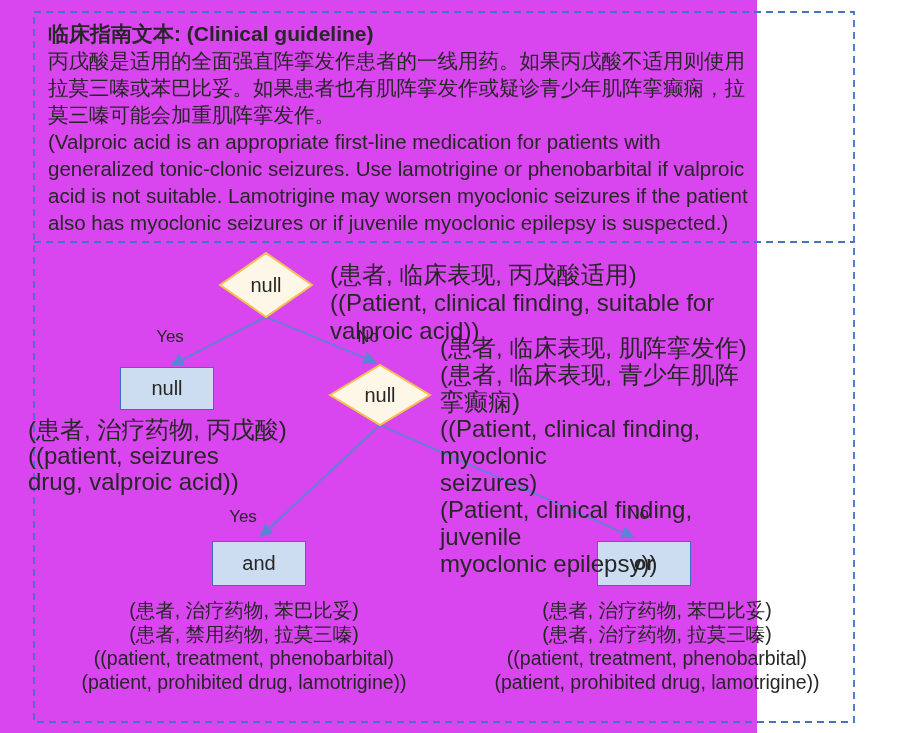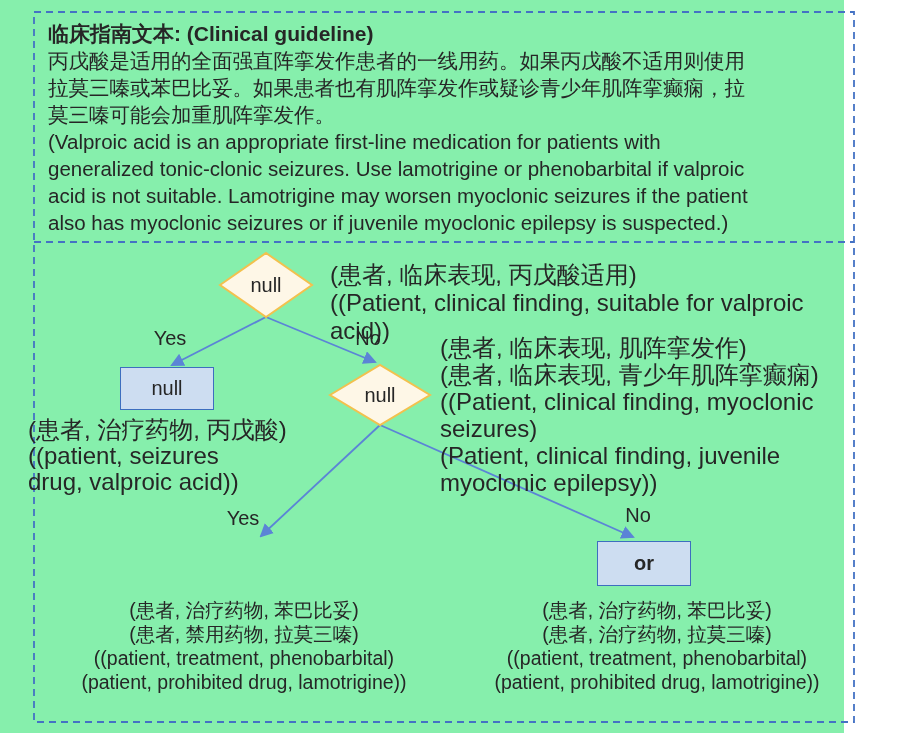--- a/index.html
+++ b/index.html
@@ -7,34 +7,34 @@
     --arrow-blue:#5B84D6;
     --diamond-border:#F2C14E;
     --diamond-fill:#FEF7E7;
     --box-fill:#CDDDF1;
     --box-border:#3D6EBF;
     --text:#262626;
   }
   *{margin:0;padding:0;box-sizing:border-box;}
   html,body{width:900px;height:733px;background:#ffffff;overflow:hidden;}
   body{font-family:"Liberation Sans","DejaVu Sans",sans-serif;color:var(--text);}
-  .stage{position:relative;width:844px;height:733px;background:#86efac;}
+  .stage{position:relative;width:757px;height:733px;background:#d946ef;}
   svg.overlay{position:absolute;left:0;top:0;width:900px;height:733px;}
   .frame{fill:none;stroke:var(--border-blue);stroke-width:1.8;stroke-dasharray:7 5;}
   .edge{stroke:var(--arrow-blue);stroke-width:1.8;fill:none;}
   .arrowhead{fill:var(--arrow-blue);}
   .diamond{fill:var(--diamond-fill);stroke:var(--diamond-border);stroke-width:2;}
   .abs{position:absolute;}
   .guideline{left:48px;top:20px;width:798px;font-size:20.5px;line-height:27px;}
   .guideline .title{font-weight:bold;font-size:21px;}
   .pre{white-space:pre-line;}
   .node-label{position:absolute;text-align:center;font-size:20px;line-height:22px;}
   .leaf-box{position:absolute;background:var(--box-fill);border:1.6px solid var(--box-border);
             display:flex;align-items:center;justify-content:center;font-size:20px;}
-  .edge-label{position:absolute;width:60px;text-align:center;font-size:20px;}
+  .edge-label{position:absolute;width:60px;text-align:center;font-size:17px;}
   .ann{position:absolute;font-size:24px;}
   .root-ann{left:330px;top:261px;line-height:28px;}
   .left-ann{left:28px;top:417px;line-height:26px;}
   .mid-ann{left:440px;top:334px;line-height:27px;}
   .and-ann{left:45px;top:598px;width:398px;text-align:center;font-size:19.5px;line-height:24px;}
   .or-ann{left:458px;top:598px;width:398px;text-align:center;font-size:19.5px;line-height:24px;}
 </style>
 </head>
 <body>
 
@@ -69,20 +69,23 @@
 acid is not suitable. Lamotrigine may worsen myoclonic seizures if the patient
 also has myoclonic seizures or if juvenile myoclonic epilepsy is suspected.)</div>
   </div>
 
   <div class="node-label" style="left:220px;top:274px;width:92px;">null</div>
   <div class="node-label" style="left:330px;top:384px;width:100px;">null</div>
 
   <div class="leaf-box" style="left:120px;top:367px;width:94px;height:43px;">
     <span>null</span>
   </div>
+  <div class="leaf-box" style="left:212px;top:541px;width:94px;height:45px;">
+    <span>and</span>
+  </div>
   <div class="leaf-box" style="left:597px;top:541px;width:94px;height:45px;font-weight:bold;">
     <span>or</span>
   </div>
 
   <div class="edge-label" style="left:140px;top:327px;">Yes</div>
   <div class="edge-label" style="left:338px;top:327px;">No</div>
   <div class="edge-label" style="left:213px;top:507px;">Yes</div>
   <div class="edge-label" style="left:608px;top:504px;">No</div>
 
   <div class="ann root-ann pre">(患者, 临床表现, 丙戊酸适用)

